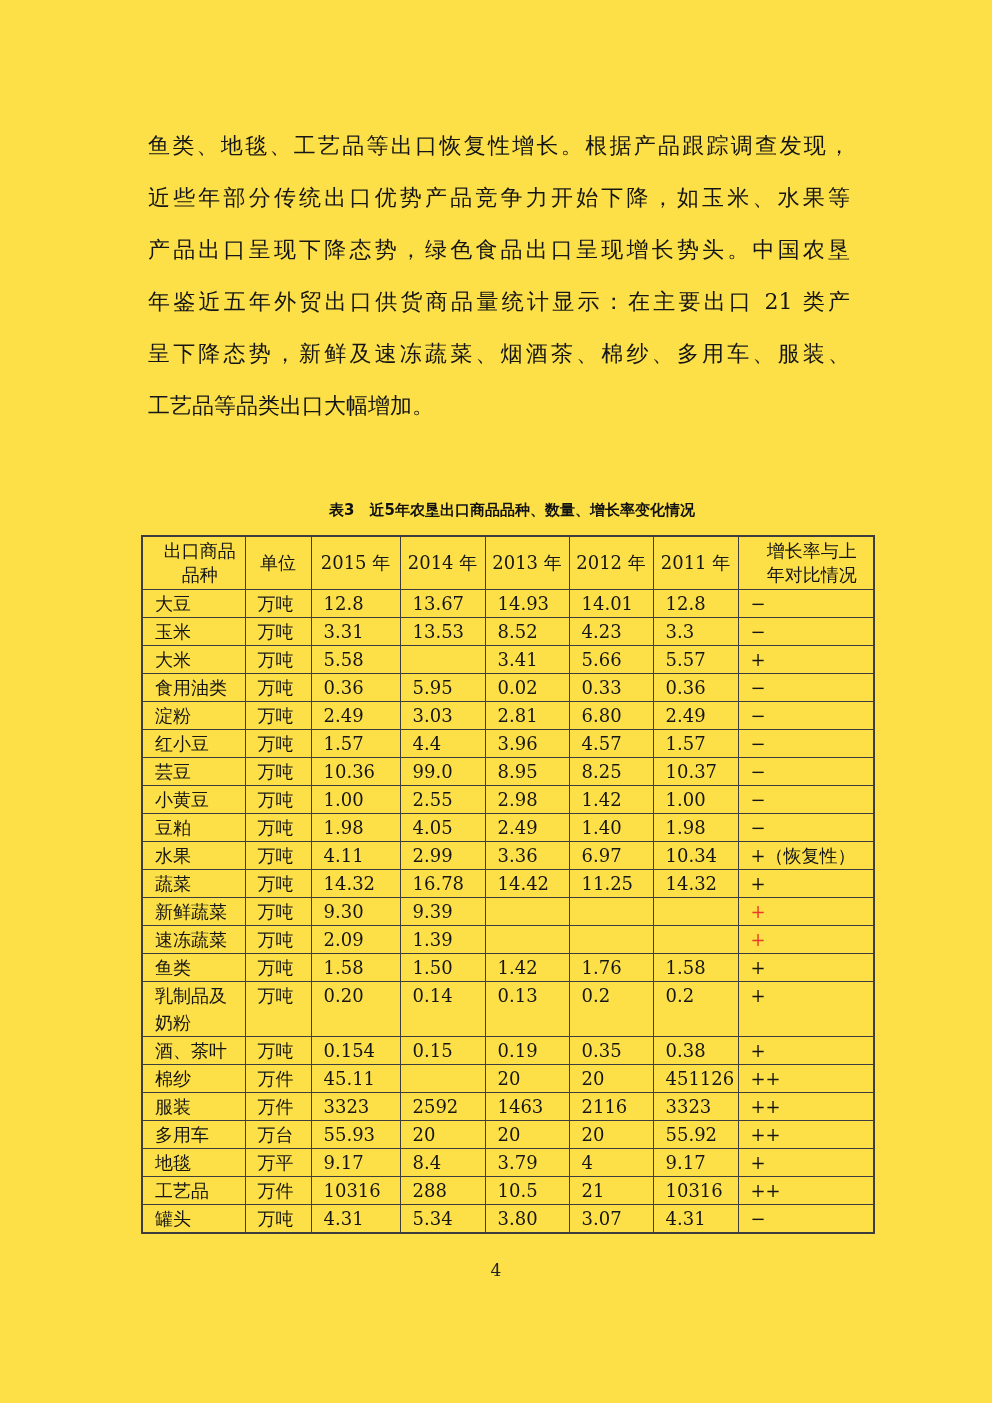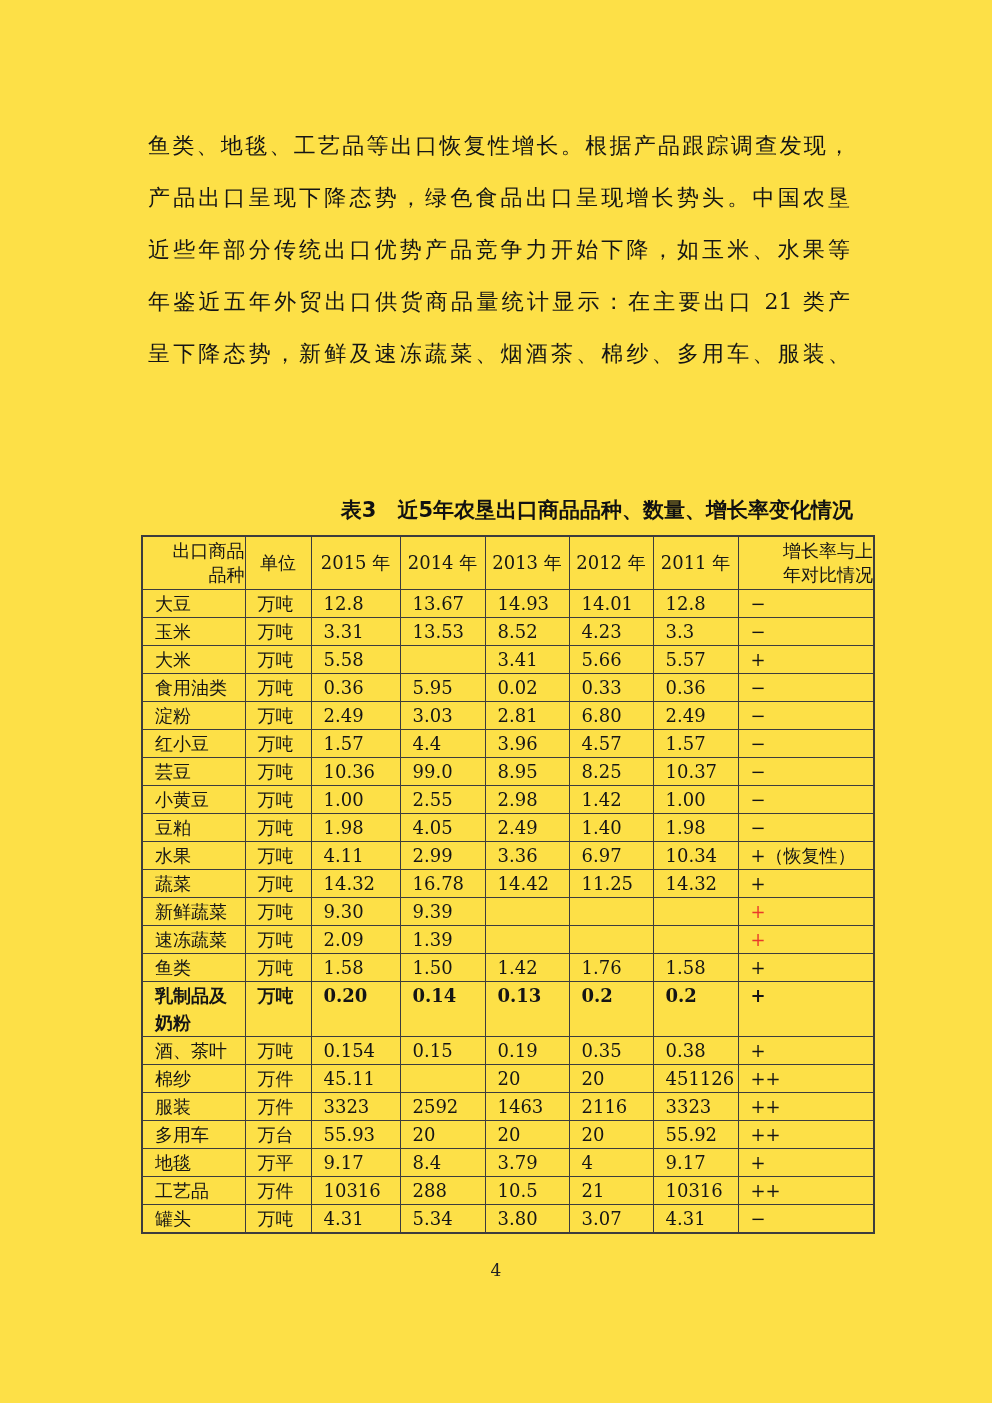--- a/index.html
+++ b/index.html
@@ -23,29 +23,29 @@
   .para-line {
     font-size: 22px;
     line-height: 52px;
     height: 52px;
     text-align: justify;
     white-space: normal;
   }
   .para-line.just { text-align-last: justify; }
   .table-title {
     position: absolute;
-    left: 141px;
+    left: 156px;
     top: 492px;
     width: 712px;
     height: 36px;
     line-height: 36px;
-    text-align: right;
+    text-align: center;
     font-family: "DejaVu Sans", "Liberation Sans", sans-serif;
     font-weight: 700;
-    font-size: 21px;
+    font-size: 15px;
     color: #111111;
     white-space: pre;
   }
   table.export-table {
     position: absolute;
     left: 141px;
     top: 535px;
     width: 732px;
     border-collapse: collapse;
     table-layout: fixed;
@@ -58,51 +58,52 @@
     white-space: pre-line;
     font-weight: normal;
     padding: 0;
     overflow: hidden;
   }
   table.export-table th {
     height: 52px;
     vertical-align: middle;
     line-height: 24px;
   }
-  table.export-table th.left { text-align: right; padding-left: 12px; }
+  table.export-table th.left { text-align: center; padding-left: 12px; }
   table.export-table td {
     height: 27px;
     line-height: 27px;
     vertical-align: top;
     text-align: left;
     padding-left: 12px;
   }
-  table.export-table tr.tall td { height: 54px; font-weight: bold; }
+  table.export-table tr.tall td { height: 54px; }
   table.export-table td.red { color: #e93a2b; }
   .page-number {
     position: absolute;
     left: 0;
     top: 1260px;
     width: 992px;
     text-align: center;
     font-size: 17px;
     color: #222222;
   }
 </style>
 </head>
 <body>
 
 <div class="page">
 
   <div class="paragraph">
     <div class="para-line just">鱼类、地毯、工艺品等出口恢复性增长。根据产品跟踪调查发现，</div>
+    <div class="para-line just">近些年部分传统出口优势产品竞争力开始下降，如玉米、水果等</div>
     <div class="para-line just">产品出口呈现下降态势，绿色食品出口呈现增长势头。中国农垦</div>
-    <div class="para-line just">近些年部分传统出口优势产品竞争力开始下降，如玉米、水果等</div>
     <div class="para-line just">年鉴近五年外贸出口供货商品量统计显示：在主要出口 21 类产</div>
     <div class="para-line just">呈下降态势，新鲜及速冻蔬菜、烟酒茶、棉纱、多用车、服装、</div>
+    <div class="para-line">工艺品等品类出口大幅增加。</div>
   </div>
 
   <div class="table-title">表3　近5年农垦出口商品品种、数量、增长率变化情况</div>
 
   <table class="export-table">
     <colgroup>
       <col style="width:103px">
       <col style="width:66px">
       <col style="width:89px">
       <col style="width:85px">

